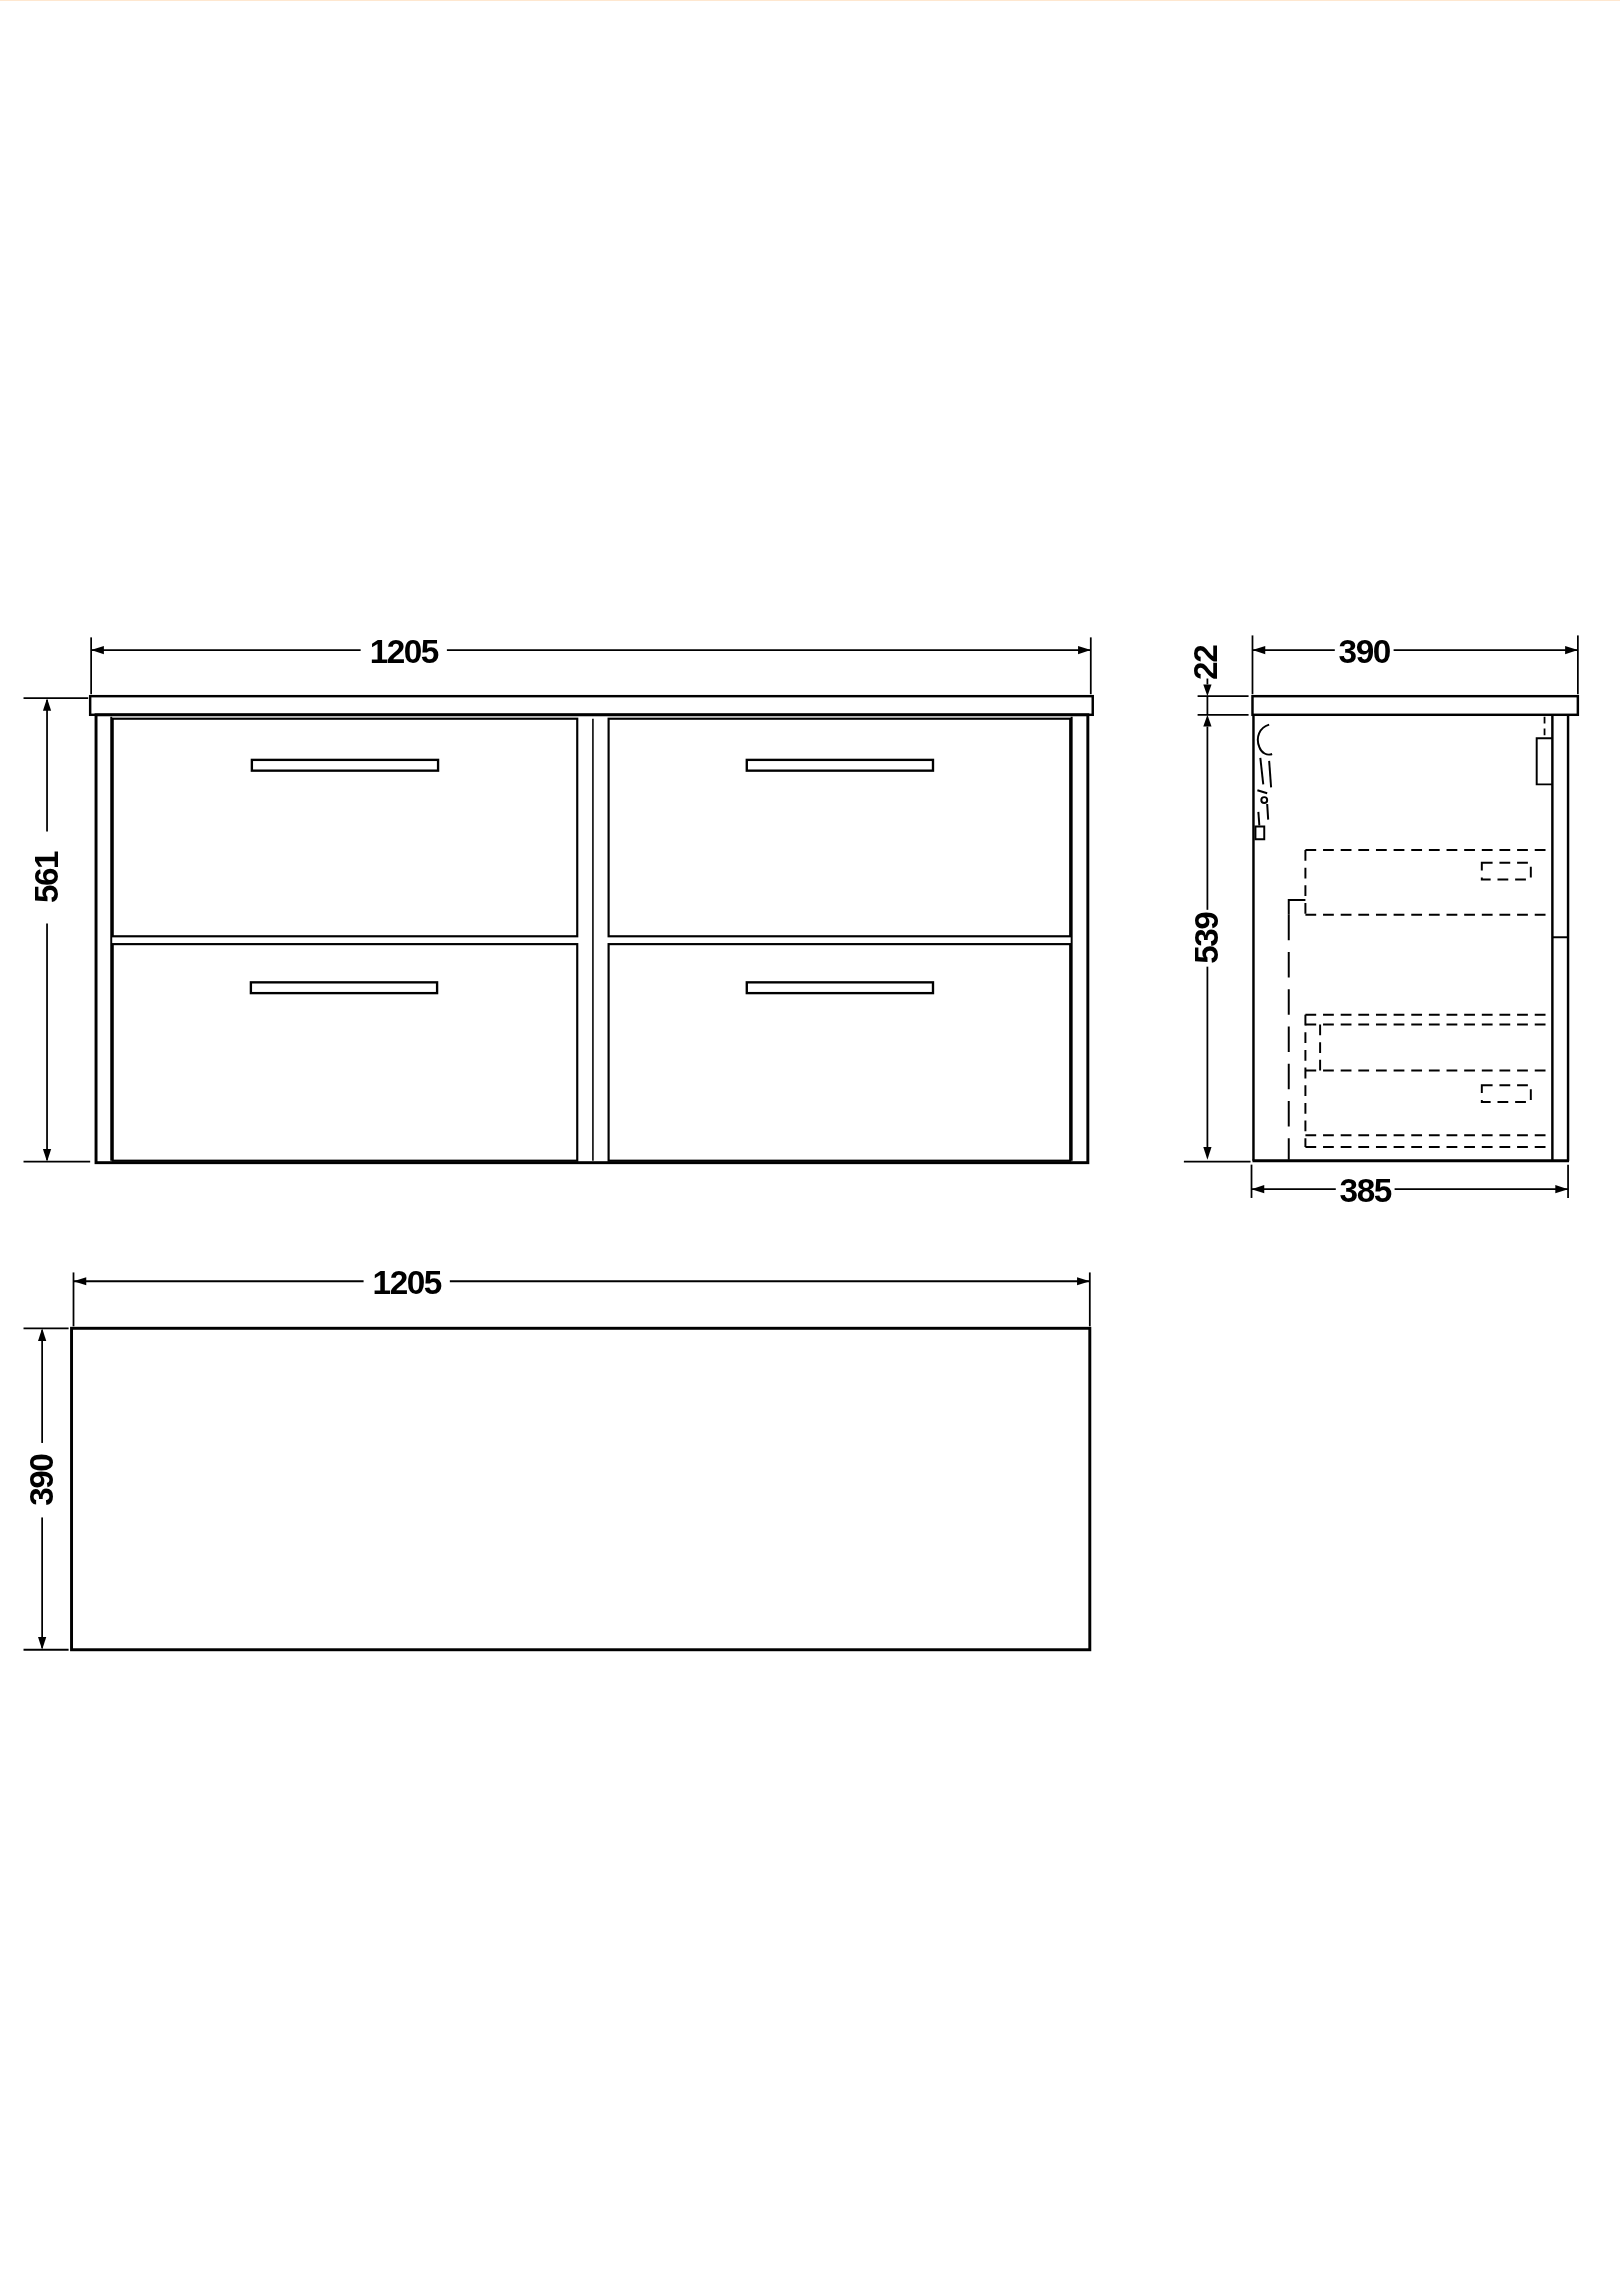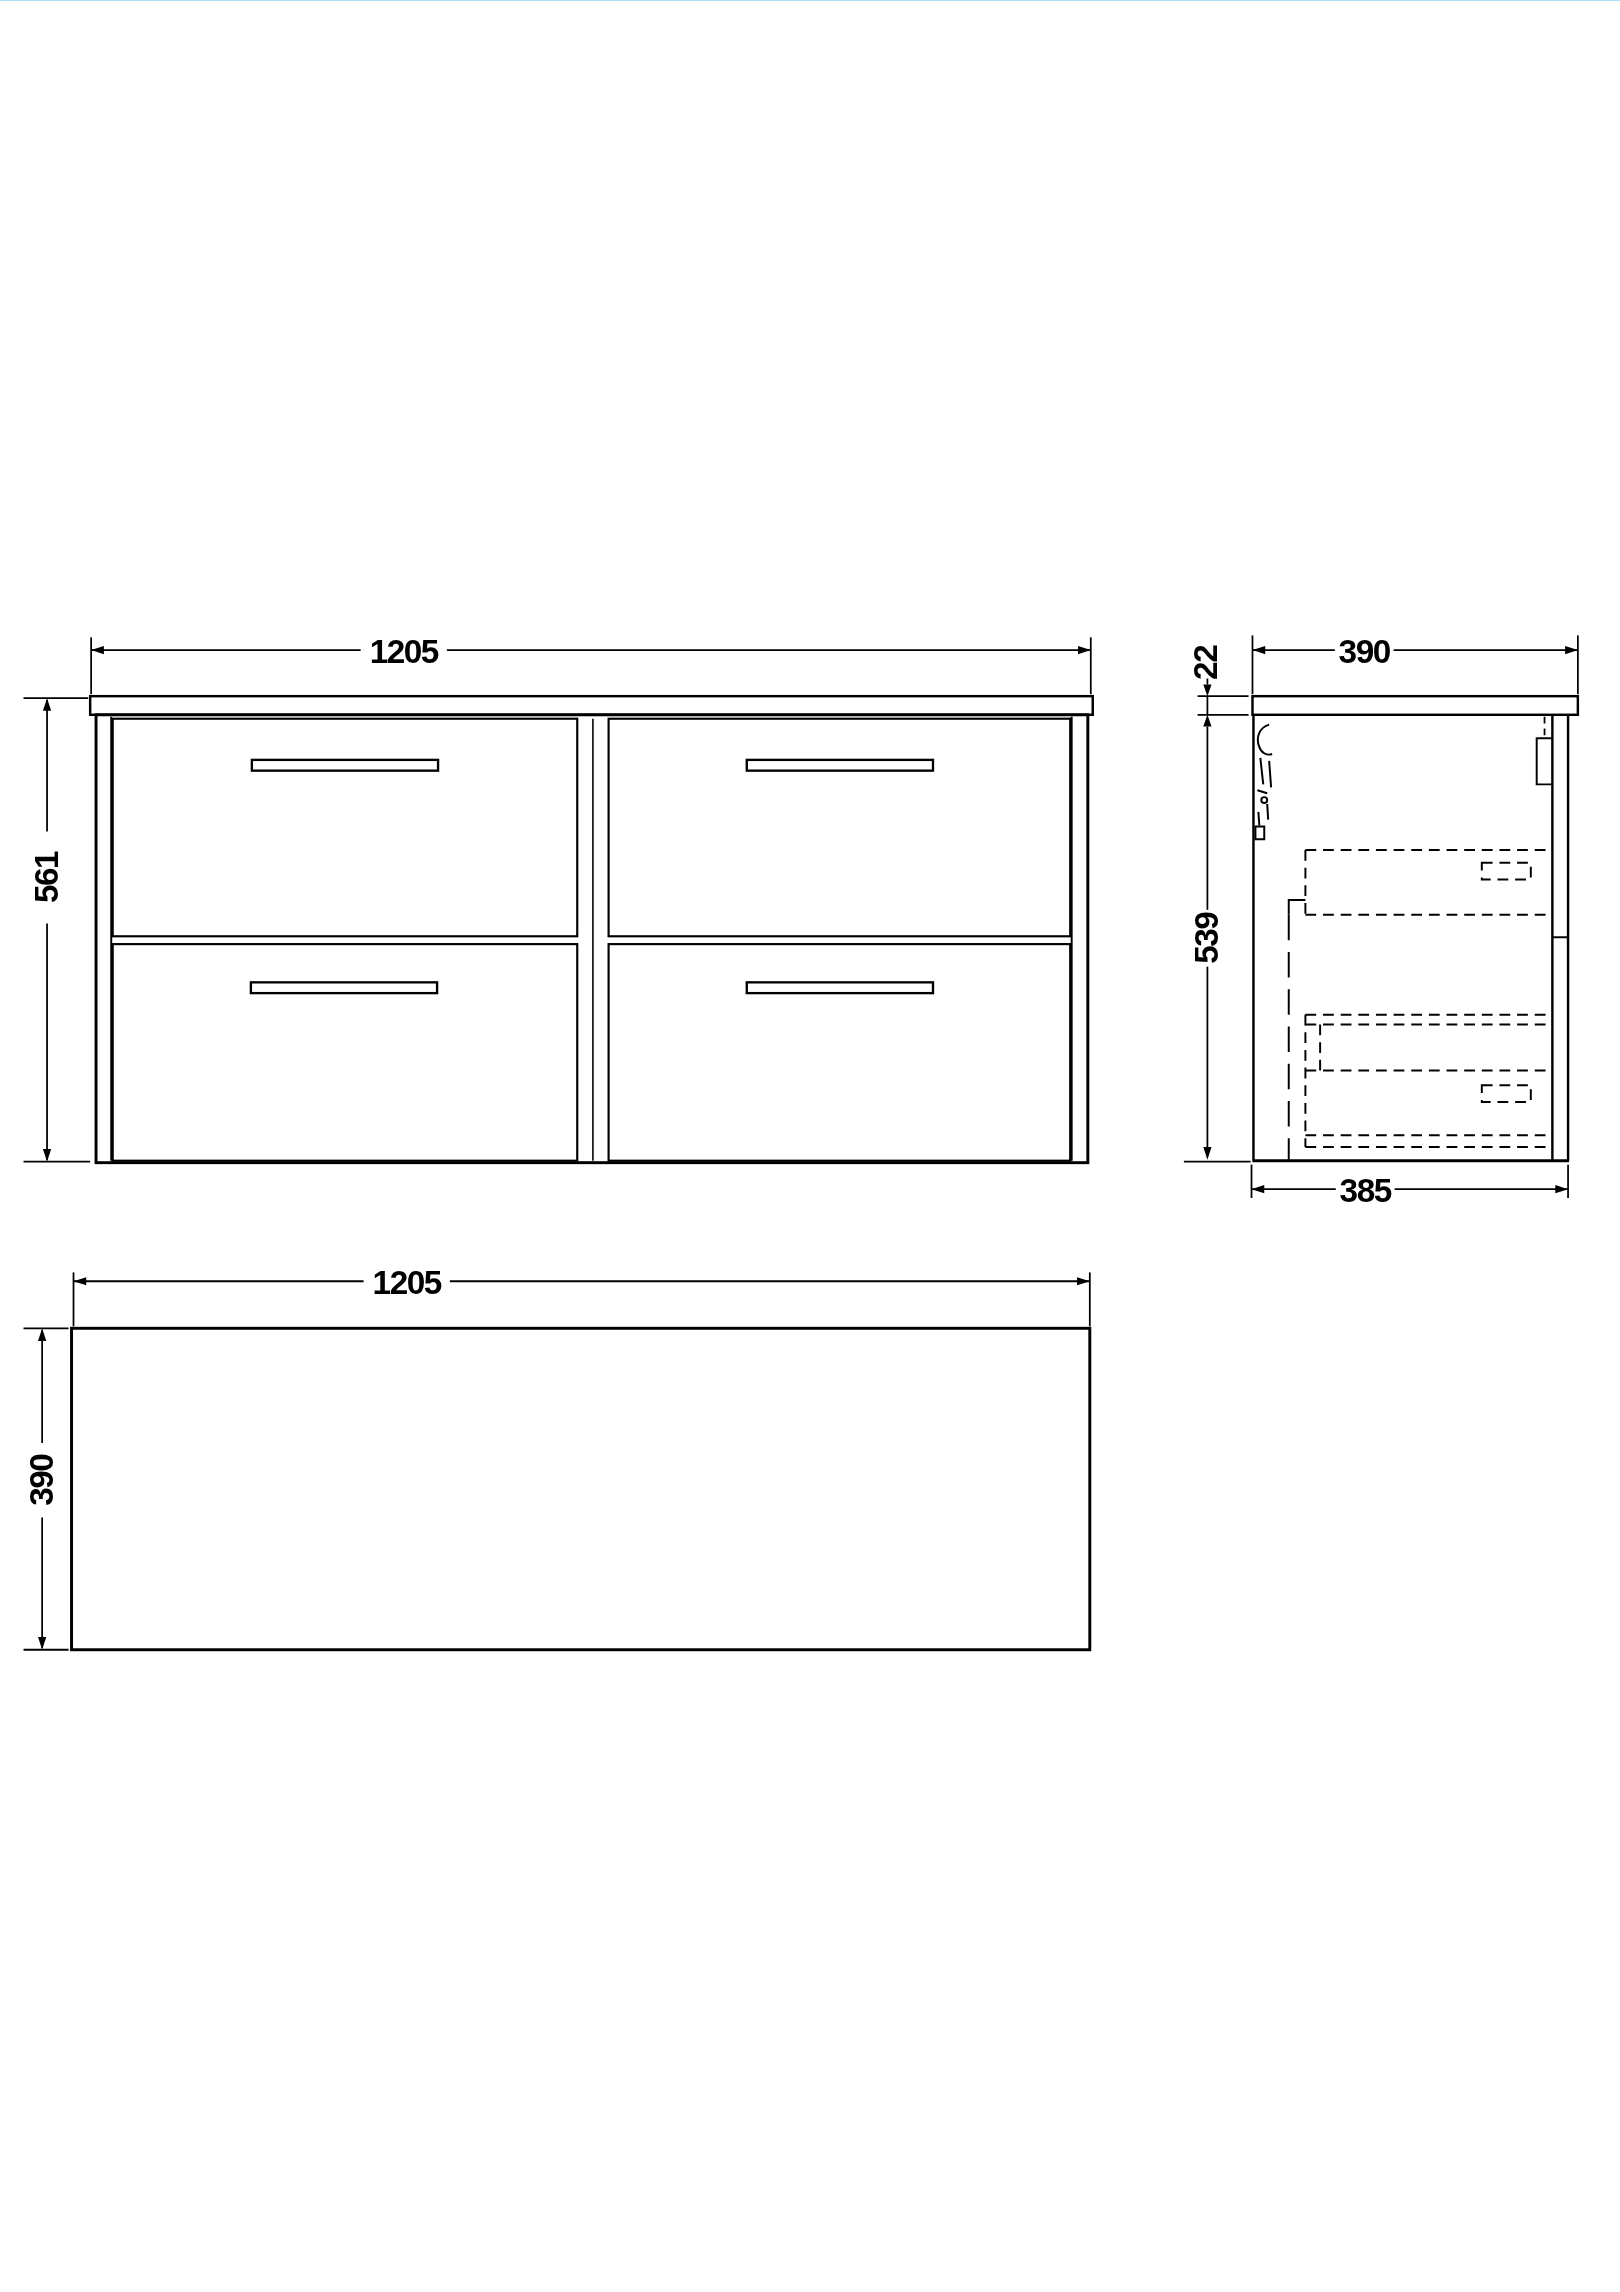--- a/index.html
+++ b/index.html
@@ -4,21 +4,21 @@
 <style>
   html, body {
     margin: 0;
     padding: 0;
     background: #ffffff;
   }
   .sheet {
     position: relative;
     width: 1620px;
     height: 2245px;
-    background: #0ea5e9;
+    background: #fdba74;
     font-family: "Liberation Sans", sans-serif;
   }
   svg { display: block; }
   .dim-text {
     font-family: "Liberation Sans", "DejaVu Sans", sans-serif;
     font-size: 34px;
     font-weight: bold;
     letter-spacing: -1.5px;
     fill: #000000;
   }

